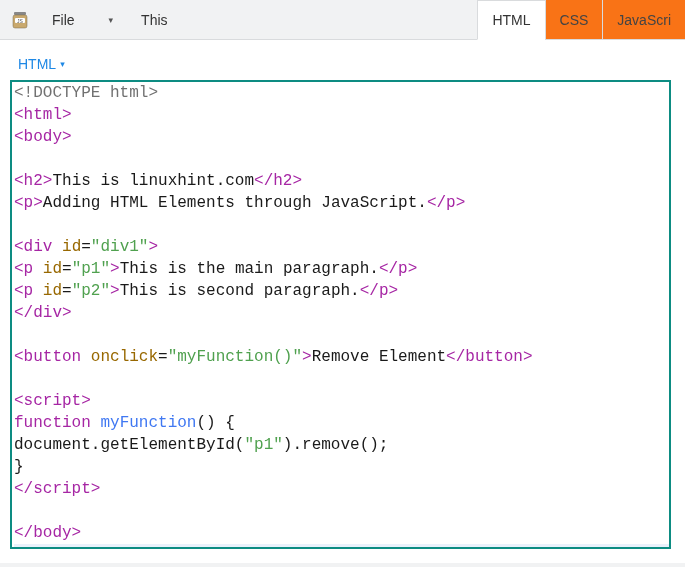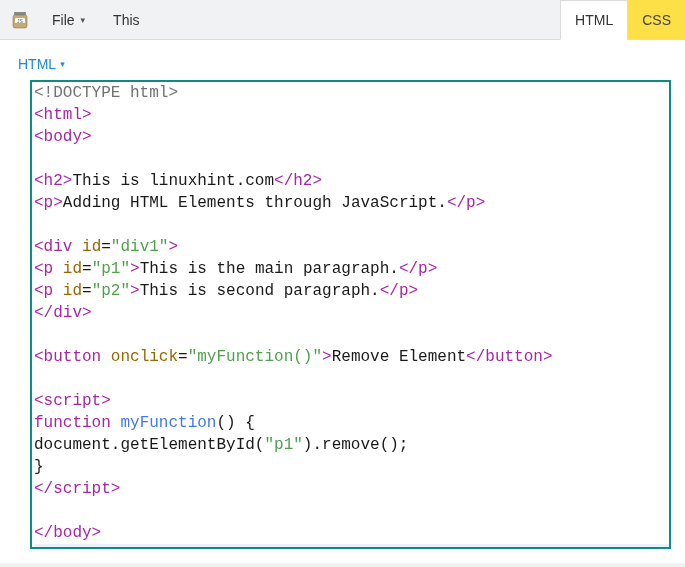--- a/index.html
+++ b/index.html
@@ -26,41 +26,42 @@
     padding: 0 8px 0 0;
   }
   .logo-svg { width: 20px; height: 20px; }
   .menu-item {
     display: flex;
     align-items: center;
     padding: 0 14px;
     color: #333;
     cursor: pointer;
     font-size: 14px;
+    gap: 28px;
   }
   .menu-item .caret {
     margin-left: 6px;
     font-size: 9px;
     color: #555;
   }
   .spacer { flex: 1; }
   .tabs {
     display: flex;
     align-items: stretch;
     height: 100%;
   }
   .tab {
     padding: 0 14px;
     display: flex;
     align-items: center;
     color: #444;
     cursor: pointer;
     font-size: 14px;
     border-left: 1px solid #d9dbdd;
-    background: #fde047;
+    background: #f97316;
   }
   .tab:last-child { border-right: none; }
   .tab.active {
     background: #ffffff;
     color: #333;
     border-bottom: 1px solid #fff;
     margin-bottom: -1px;
     border-top: 1px solid #d9dbdd;
   }
   .pane-header {
@@ -73,21 +74,21 @@
     display: inline-flex;
     align-items: center;
     cursor: pointer;
   }
   .pane-label .caret {
     margin-left: 4px;
     font-size: 9px;
     color: #1e88e5;
   }
   .content-wrap {
-    padding: 0 14px 14px 30px;
+    padding: 0 14px 14px 10px;
     background: #fff;
     height: calc(100% - 40px - 44px);
   }
   .editor-frame {
     border: 2px solid #0d8c82;
     background: #fff;
     height: 100%;
     overflow: auto;
   }
   pre.code {
@@ -133,20 +134,23 @@
     <span>This</span>
   </div>
   <div class="spacer"></div>
   <div class="tabs">
     <div class="tab active">
       <span>HTML</span>
     </div>
     <div class="tab">
       <span>CSS</span>
     </div>
+    <div class="tab">
+      <span>JavaScri</span>
+    </div>
   </div>
 </div>
 
 <div class="pane-header">
   <div class="pane-label">
     <span>HTML</span>
     <span class="caret">▾</span>
   </div>
 </div>
 

